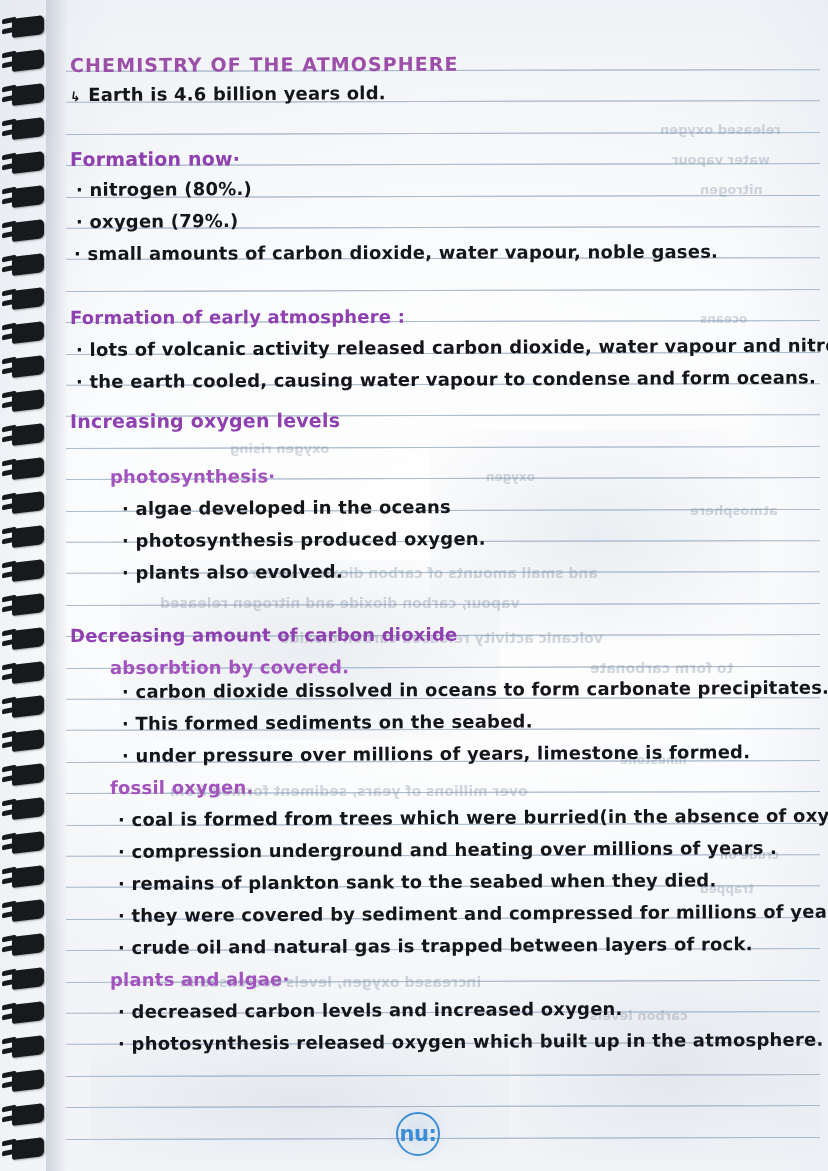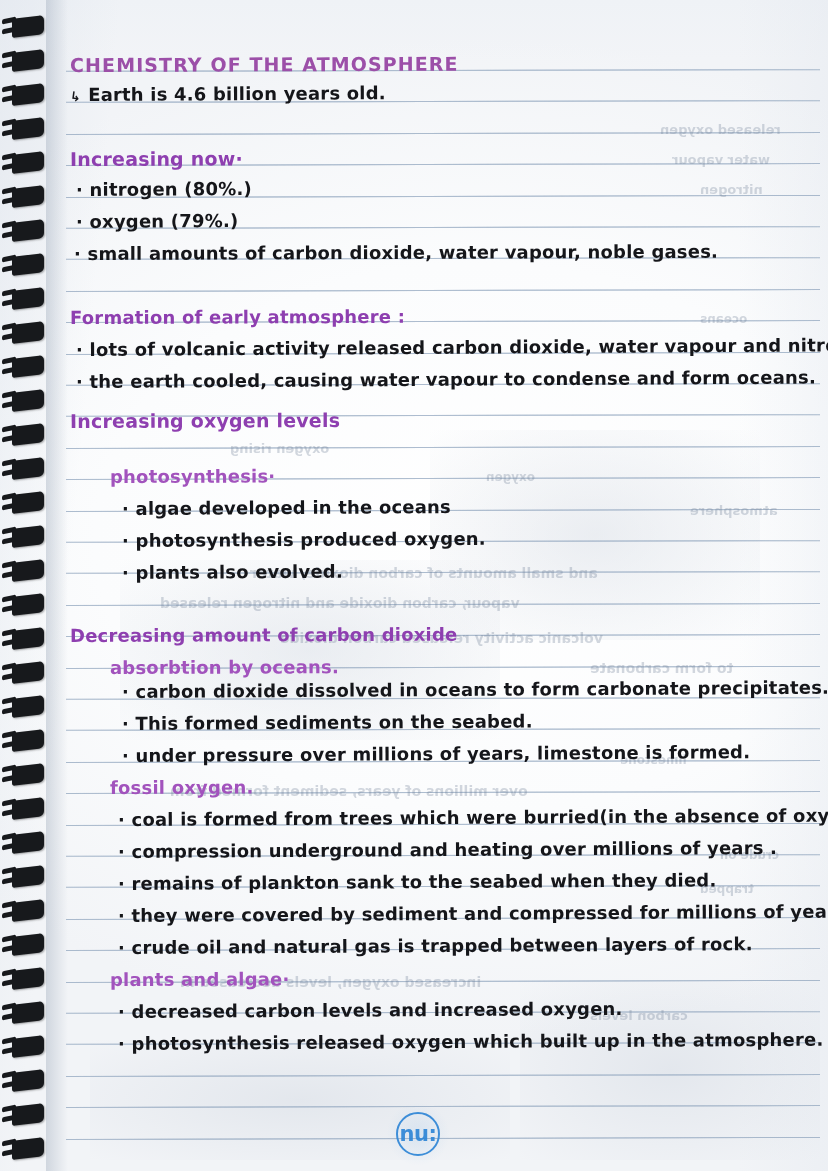--- a/index.html
+++ b/index.html
@@ -380,34 +380,34 @@
       <div class="ghost" style="left: 170px; top: 783px; font-size: 14px;">over millions of years, sediment formed from</div>
       <div class="ghost" style="left: 720px; top: 848px; font-size: 12px;">crude oil</div>
       <div class="ghost" style="left: 700px; top: 882px; font-size: 12px;">trapped</div>
       <div class="ghost" style="left: 180px; top: 974px; font-size: 14px;">increased oxygen, levels decreased in</div>
       <div class="ghost" style="left: 590px; top: 1008px; font-size: 13px;">carbon levels</div>
     </div>
 
   <div id="notes">
       <div class="hw title f19 w2" style="left: 70px; top: 54px;"><span>CHEMISTRY OF THE ATMOSPHERE</span></div>
       <div class="hw ink f18 w1" style="left: 92px; top: 84px;"><span style="display: inline-block; margin-left: -22px; margin-right: 7px; font-size: 13px; color: rgb(21, 22, 26); transform: rotate(8deg);">↳</span><span>Earth is 4.6 billion years old.</span></div>
-      <div class="hw head f19 w2" style="left: 70px; top: 148px;"><span>Increasing now·</span></div>
+      <div class="hw head f19 w2" style="left: 70px; top: 148px;"><span>Formation now·</span></div>
       <div class="hw ink f18 w1" style="left: 76px; top: 179px;"><span>· nitrogen (80%.)</span></div>
       <div class="hw ink f18 w1" style="left: 76px; top: 211px;"><span>· oxygen (79%.)</span></div>
       <div class="hw ink f18 w2" style="left: 74px; top: 243px;"><span>· small amounts of carbon dioxide, water vapour, noble gases.</span></div>
       <div class="hw head f18 w2" style="left: 70px; top: 307px;"><span>Formation of early atmosphere :</span></div>
       <div class="hw ink f18 w1" style="left: 76px; top: 339px;"><span>· lots of volcanic activity released carbon dioxide, water vapour and nitrogen.</span></div>
       <div class="hw ink f18 w1" style="left: 76px; top: 371px;"><span>· the earth cooled, causing water vapour to condense and form oceans.</span></div>
       <div class="hw head f19 w2" style="left: 70px; top: 410px;"><span>Increasing oxygen levels</span></div>
       <div class="hw sub f18 w2" style="left: 110px; top: 466px;"><span>photosynthesis·</span></div>
       <div class="hw ink f18 w1" style="left: 122px; top: 498px;"><span>· algae developed in the oceans</span></div>
       <div class="hw ink f18 w1" style="left: 122px; top: 530px;"><span>· photosynthesis produced oxygen.</span></div>
       <div class="hw ink f18 w1" style="left: 122px; top: 562px;"><span>· plants also evolved.</span></div>
       <div class="hw head f18 w2" style="left: 70px; top: 625px;"><span>Decreasing amount of carbon dioxide</span></div>
-      <div class="hw sub f18 w2" style="left: 110px; top: 657px;"><span>absorbtion by oceans.</span></div>
+      <div class="hw sub f18 w2" style="left: 110px; top: 657px;"><span>absorbtion by covered.</span></div>
       <div class="hw ink f18 w1" style="left: 122px; top: 681px;"><span>· carbon dioxide dissolved in oceans to form carbonate precipitates.</span></div>
       <div class="hw ink f18 w1" style="left: 122px; top: 713px;"><span>· This formed sediments on the seabed.</span></div>
       <div class="hw ink f18 w1" style="left: 122px; top: 745px;"><span>· under pressure over millions of years, limestone is formed.</span></div>
       <div class="hw sub f18 w2" style="left: 110px; top: 777px;"><span>fossil oxygen.</span></div>
       <div class="hw ink f18 w1" style="left: 118px; top: 809px;"><span>· coal is formed from trees which were burried(in the absence of oxygen)</span></div>
       <div class="hw ink f18 w1" style="left: 118px; top: 841px;"><span>· compression underground and heating over millions of years .</span></div>
       <div class="hw ink f18 w1" style="left: 118px; top: 873px;"><span>· remains of plankton sank to the seabed when they died.</span></div>
       <div class="hw ink f18 w1" style="left: 118px; top: 905px;"><span>· they were covered by sediment and compressed for millions of years</span></div>
       <div class="hw ink f18 w1" style="left: 118px; top: 937px;"><span>· crude oil and natural gas is trapped between layers of rock.</span></div>
       <div class="hw sub f18 w2" style="left: 110px; top: 969px;"><span>plants and algae·</span></div>

